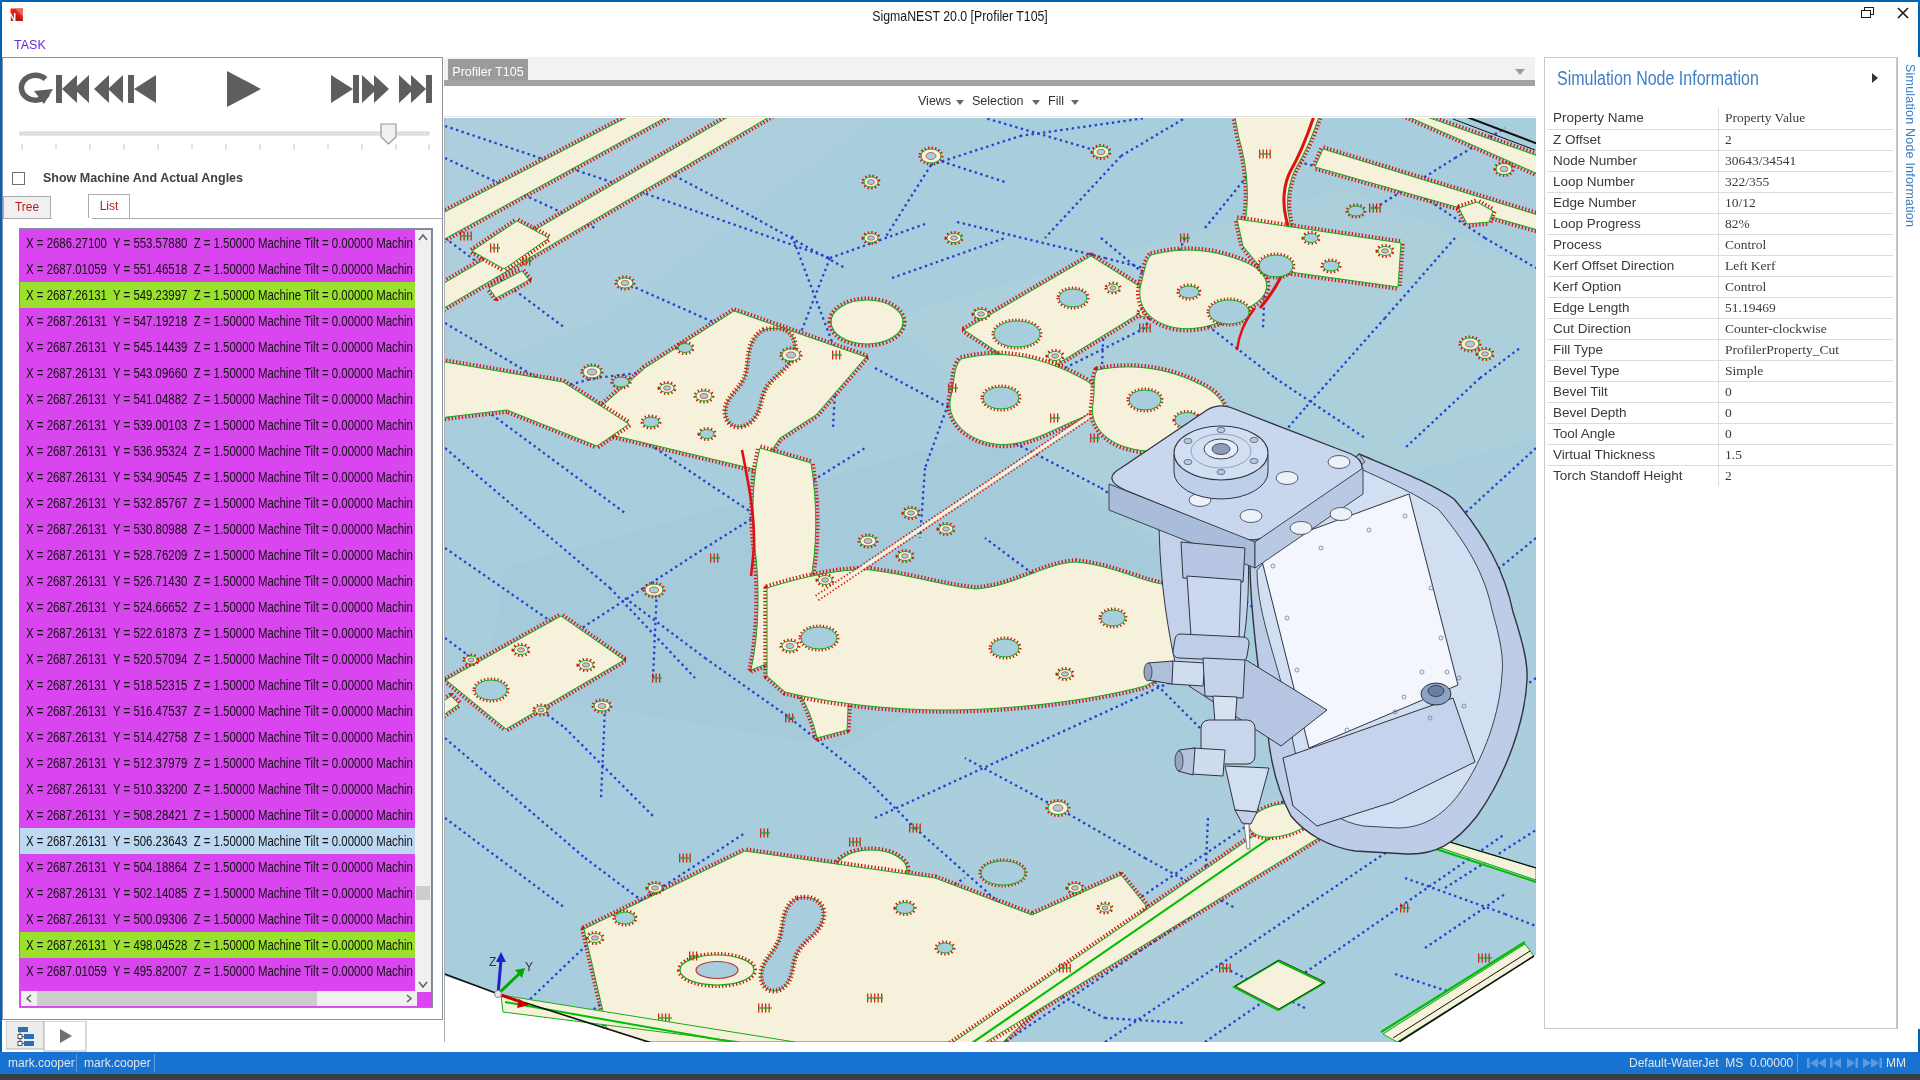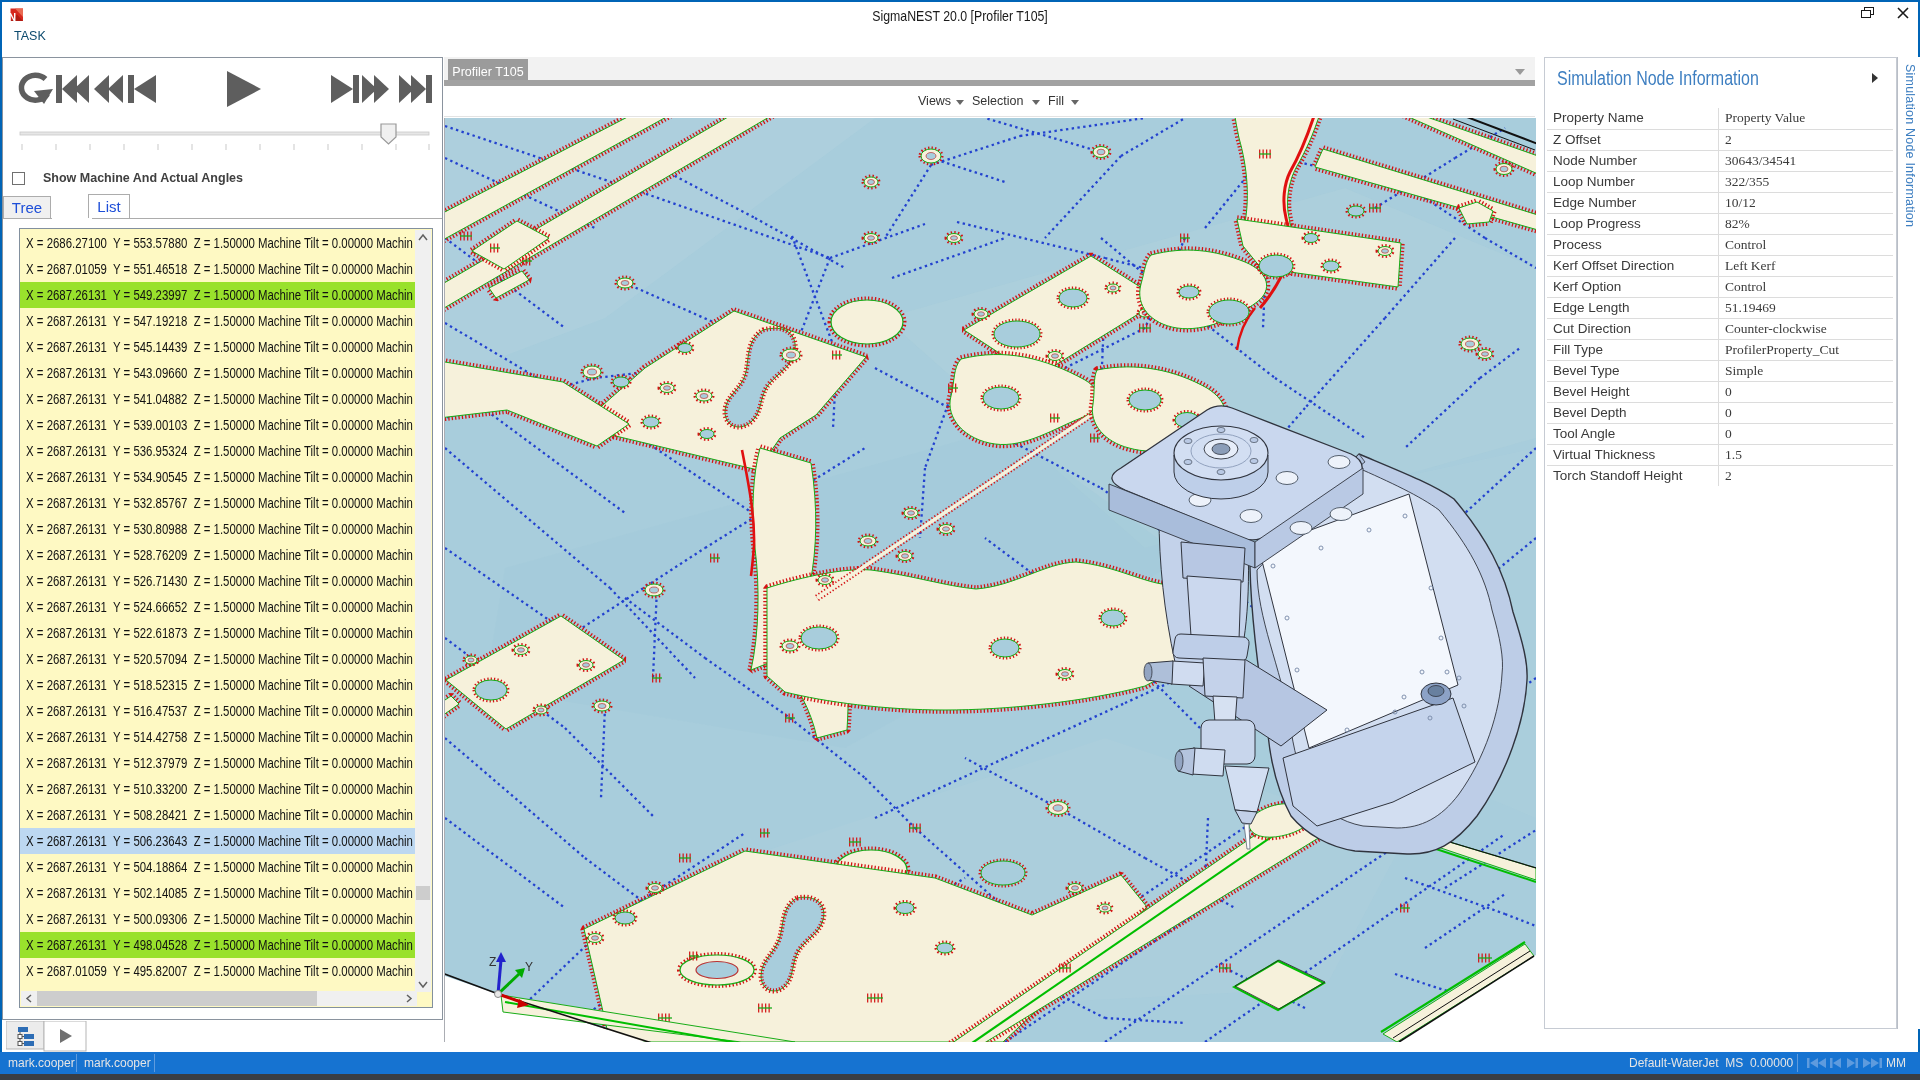--- a/index.html
+++ b/index.html
@@ -1,20 +1,20 @@
 <!DOCTYPE html>
 <html><head><meta charset="utf-8"><style>
 * { margin:0; padding:0; box-sizing:border-box; }
 html,body { width:1920px; height:1080px; overflow:hidden; background:#fff;
   font-family:"Liberation Sans", sans-serif; }
 .abs { position:absolute; }
 #win { position:absolute; inset:0; border-top:2px solid #0064B6; border-left:2px solid #0064B6;
  border-right:2px solid #0064B6; background:#fff; }
 #title { position:absolute; top:8px; left:0; width:100%; text-align:center; font-size:14.5px; color:#1a1a1a; transform:scaleX(0.85); transform-origin:50% 0; }
-#task { position:absolute; top:29px; left:14px; font-size:12.5px; color:#0c4a6e; }
+#task { position:absolute; top:38px; left:14px; font-size:12.5px; color:#6d28d9; }
 #leftpanel { position:absolute; left:2px; top:57px; width:441px; height:963px; background:#fff;
   border:1px solid #8A939E; }
 #rightpanel { position:absolute; left:1544px; top:57px; width:353px; height:972px; background:#fff;
   border:1px solid #C6CBD3; }
 #tabstrip { position:absolute; left:1897px; top:57px; width:23px; height:972px; background:#fff;
   border-left:1px solid #B9BEC6; }
 #vtext { position:absolute; left:1899px; top:64px; width:18px; height:400px;
   writing-mode:vertical-rl; font-size:12.5px; color:#3E7FC1; letter-spacing:0.2px; }
 #cadtabs { position:absolute; left:444px; top:57px; width:1091px; height:29px; background:#F2F2F2; }
 #cadtab { position:absolute; left:448px; top:59px; width:80px; height:27px; background:#9B9B9B;
@@ -25,23 +25,23 @@
 #toolbar .tb { position:absolute; top:8px; }
 #canvas { position:absolute; left:444px; top:118px; width:1091px; height:924px; background:#A8CDDC;
   border-right:1px solid #ABADB3; border-bottom:1px solid #ABADB3; border-left:1px solid #ABADB3; }
 #statusbar { position:absolute; left:0; top:1052px; width:1920px; height:22px; background:#1673D1;
   color:#e5e5e5; font-size:12px;padding-left:42px; }
 #darkstrip { position:absolute; left:0; top:1074px; width:1920px; height:6px; background:#3A3E43; }
 .sbtxt { position:absolute; top:4px; }
 .sbdiv { position:absolute; top:2px; width:1px; height:18px; background:#5E9BDE; }
 #cbx { position:absolute; left:9px; top:114px; width:13px; height:13px; border:1px solid #707070; background:#fff; }
 #cbl { position:absolute; left:40px; top:113px; font-size:12.5px; color:#404040;font-weight:bold; }
-.tab1 { position:absolute; top:138px; height:22px; font-size:15px; text-align:center; color:#1d4ed8; }
+.tab1 { position:absolute; top:138px; height:22px; font-size:12px; text-align:center; color:#b91c1c; }
 #listbox { position:absolute; left:16px; top:170px; width:414px; height:780px; border:1px solid #82909E;
-  background:#fef9c3; overflow:hidden; }
+  background:#d946ef; overflow:hidden; }
 #rowswrap { position:absolute; left:0; top:1px; width:395px; overflow:hidden; }
 #rowswrap div { height:26px; line-height:26px; font-size:15px; color:#111; white-space:nowrap;
   padding-left:8px; transform:scaleX(0.76); transform-origin:0 0; width:520px; }
 .hl-g { background:#99E12C; }
 .hl-b { background:#BDD8F1; }
 #vscroll { position:absolute; right:1px; top:1px; width:16px; height:762px; background:#F0F0F0; }
 #hscroll { position:absolute; left:1px; bottom:1px; height:15px; width:396px; background:#F0F0F0; }
 #proptitle { position:absolute; left:12px; top:9px; font-size:20px; color:#3E7FC1; transform:scaleX(0.8); transform-origin:0 0; white-space:nowrap; }
 #proptable { position:absolute; left:2px; top:50px; width:346px; font-size:13.5px; color:#3A3A3A; }
 .trow { display:flex; height:21px; line-height:20px; }
@@ -787,21 +787,21 @@
       </div>
 <div class="trow btop">
         <div class="tc1">Fill Type</div>
         <div class="tc2">ProfilerProperty_Cut</div>
       </div>
 <div class="trow btop">
         <div class="tc1">Bevel Type</div>
         <div class="tc2">Simple</div>
       </div>
 <div class="trow btop">
-        <div class="tc1">Bevel Height</div>
+        <div class="tc1">Bevel Tilt</div>
         <div class="tc2">0</div>
       </div>
 <div class="trow btop">
         <div class="tc1">Bevel Depth</div>
         <div class="tc2">0</div>
       </div>
 <div class="trow btop">
         <div class="tc1">Tool Angle</div>
         <div class="tc2">0</div>
       </div>

